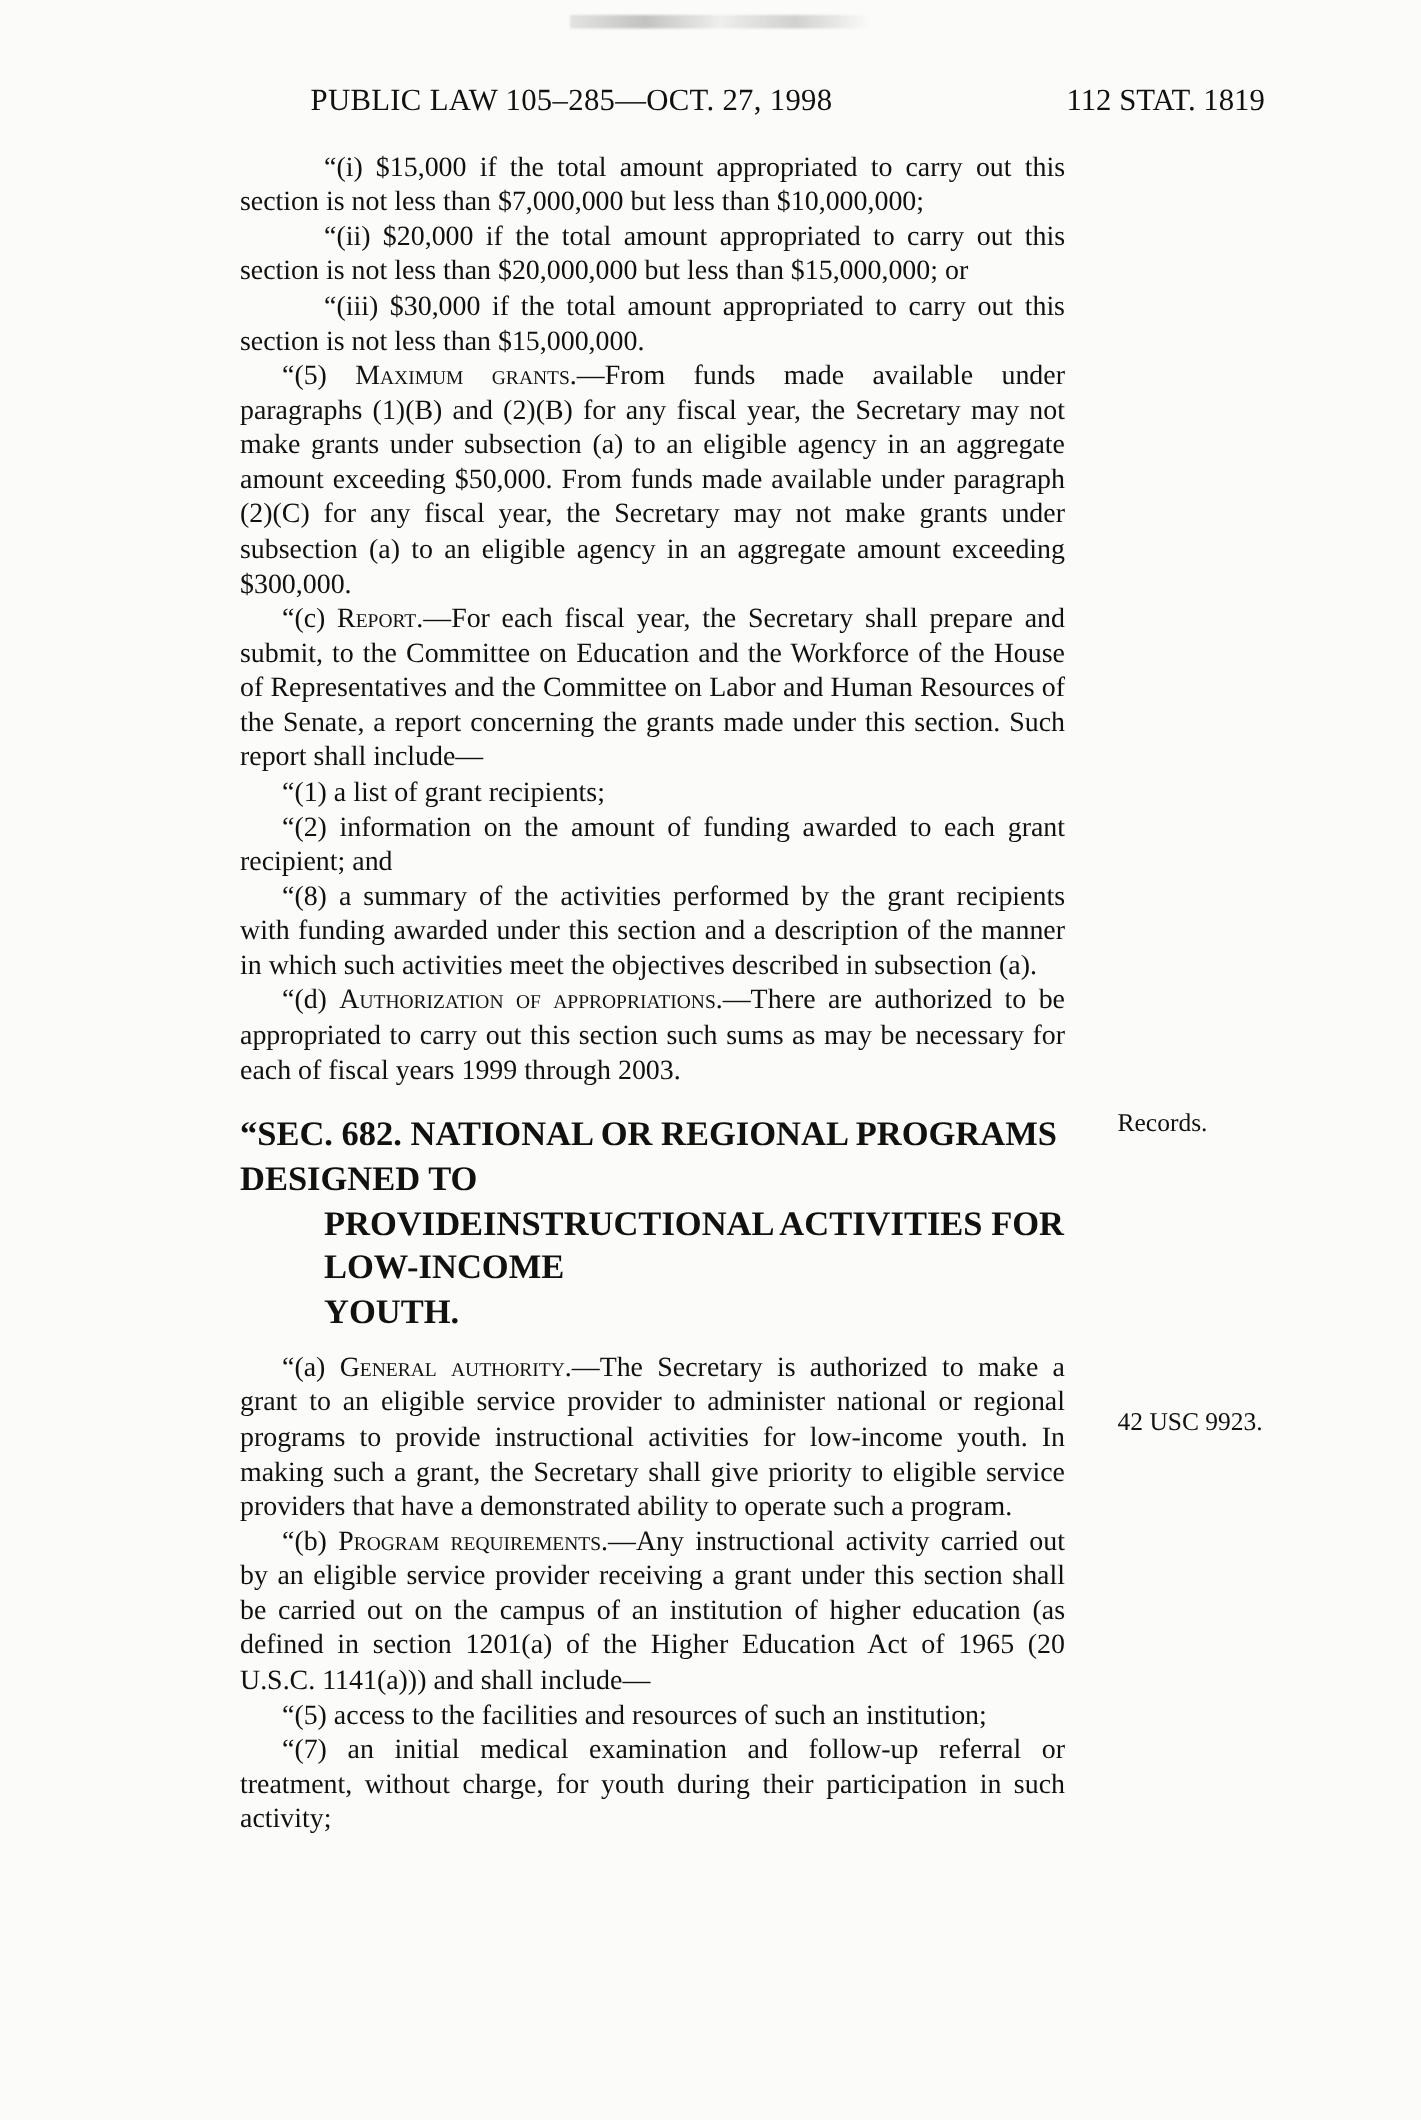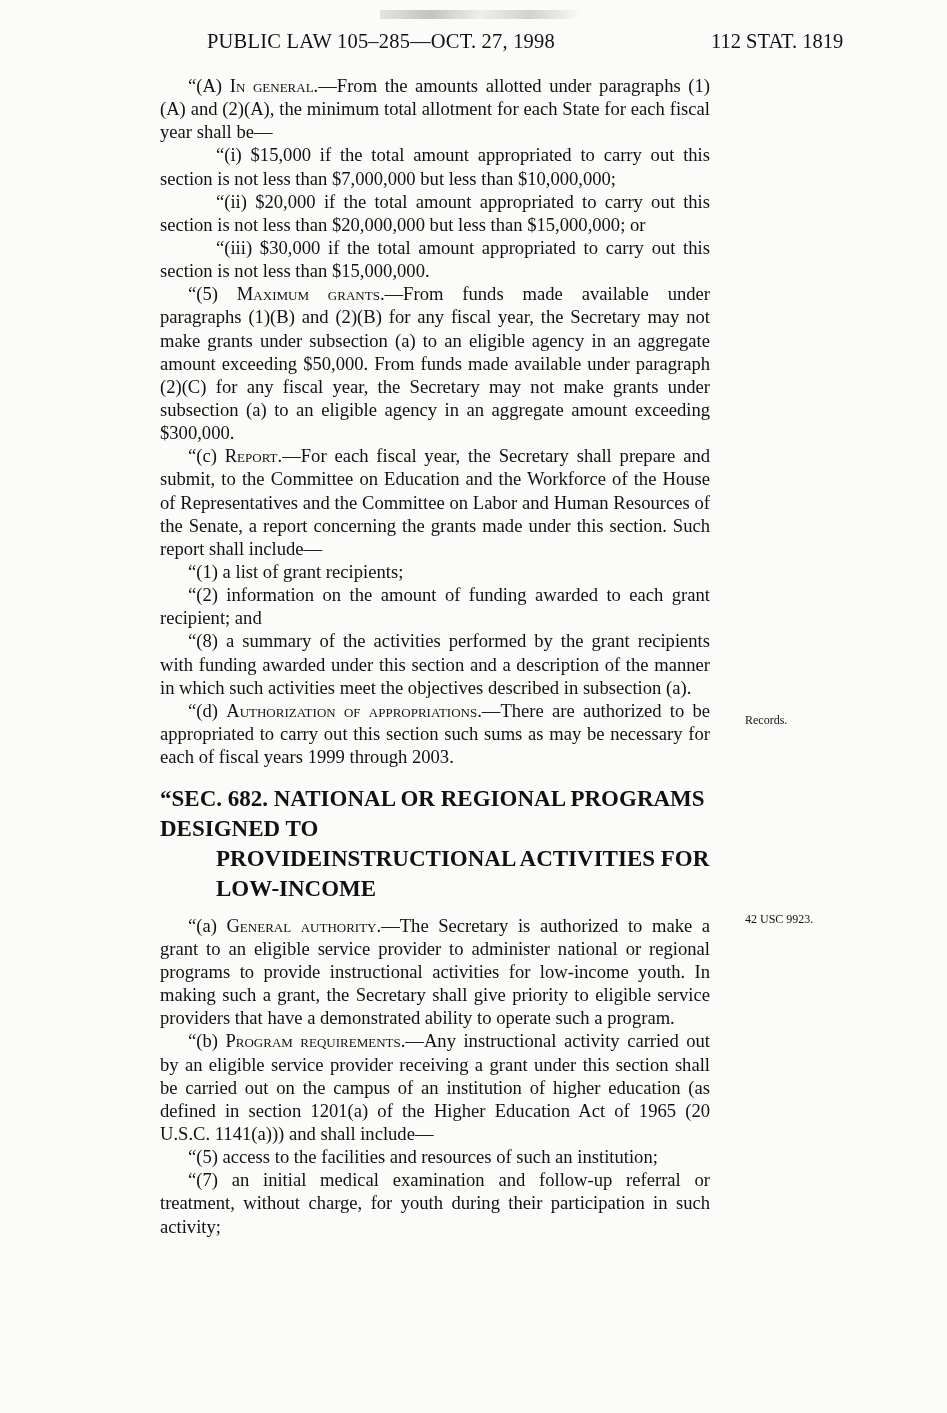--- a/index.html
+++ b/index.html
@@ -23,21 +23,21 @@
     position: absolute;
     top: 10px;
     left: 380px;
     width: 200px;
     height: 9px;
     background: linear-gradient(90deg, rgba(120,120,120,0.18), rgba(90,90,90,0.35), rgba(130,130,130,0.10), rgba(100,100,100,0.28), rgba(255,255,255,0));
     filter: blur(0.6px);
   }
   .content {
     position: absolute;
-    top: 30px;
+    top: 56px;
     left: 0;
     width: 881px;
   }
   
   .runhead {
     position: relative;
     height: 34px;
     margin: 0 0 8px 0;
   }
   .runhead .left {
@@ -67,21 +67,21 @@
   }
   .ind-1 { text-indent: 28px; }
   .ind-2 { text-indent: 56px; }
   .sc {
     font-variant: small-caps;
   }
   
   .margin-note {
     position: absolute;
     left: 745px;
-    font-size: 12px;
+    font-size: 17px;
     font-family: "Liberation Serif", serif;
     white-space: nowrap;
   }
   .note-records { top: 683px; }
   .note-usc { top: 882px; }
 
   .sec-head {
     margin-top: 16px;
     margin-bottom: 4px;
     font-weight: bold;
@@ -103,34 +103,34 @@
 
   <div class="content">
 
     <div class="runhead">
       <div class="left">PUBLIC LAW 105–285—OCT. 27, 1998</div>
       <div class="right">112 STAT. 1819</div>
     </div>
 
     <div class="body-col">
 
-      <p class="ind-1">“(A) <span class="sc">In general</span>.—From the amounts allotted under paragraphs (1)(A) and (2)(A), the minimum total allotment for each State for each fiscal year shall be—</p>
       <p class="ind-2">“(i) $15,000 if the total amount appropriated to carry out this section is not less than $7,000,000 but less than $10,000,000;</p>
       <p class="ind-2">“(ii) $20,000 if the total amount appropriated to carry out this section is not less than $20,000,000 but less than $15,000,000; or</p>
       <p class="ind-2">“(iii) $30,000 if the total amount appropriated to carry out this section is not less than $15,000,000.</p>
       <p class="ind-1">“(5) <span class="sc">Maximum grants</span>.—From funds made available under paragraphs (1)(B) and (2)(B) for any fiscal year, the Secretary may not make grants under subsection (a) to an eligible agency in an aggregate amount exceeding $50,000. From funds made available under paragraph (2)(C) for any fiscal year, the Secretary may not make grants under subsection (a) to an eligible agency in an aggregate amount exceeding $300,000.</p>
       <p class="ind-1">“(c) <span class="sc">Report</span>.—For each fiscal year, the Secretary shall prepare and submit, to the Committee on Education and the Workforce of the House of Representatives and the Committee on Labor and Human Resources of the Senate, a report concerning the grants made under this section. Such report shall include—</p>
       <p class="ind-1">“(1) a list of grant recipients;</p>
       <p class="ind-1">“(2) information on the amount of funding awarded to each grant recipient; and</p>
       <p class="ind-1">“(8) a summary of the activities performed by the grant recipients with funding awarded under this section and a description of the manner in which such activities meet the objectives described in subsection (a).</p>
       <p class="ind-1">“(d) <span class="sc">Authorization of appropriations</span>.—There are authorized to be appropriated to carry out this section such sums as may be necessary for each of fiscal years 1999 through 2003.</p>
 
       <div class="sec-head">
         <span class="l1">“SEC. 682. NATIONAL OR REGIONAL PROGRAMS DESIGNED TO</span>
         <span class="l2">PROVIDEINSTRUCTIONAL ACTIVITIES FOR LOW-INCOME</span>
+        <span class="l3">YOUTH.</span>
       </div>
 
       <div class="gap-xs"></div>
 
       <p class="ind-1">“(a) <span class="sc">General authority</span>.—The Secretary is authorized to make a grant to an eligible service provider to administer national or regional programs to provide instructional activities for low-income youth. In making such a grant, the Secretary shall give priority to eligible service providers that have a demonstrated ability to operate such a program.</p>
       <p class="ind-1">“(b) <span class="sc">Program requirements</span>.—Any instructional activity carried out by an eligible service provider receiving a grant under this section shall be carried out on the campus of an institution of higher education (as defined in section 1201(a) of the Higher Education Act of 1965 (20 U.S.C. 1141(a))) and shall include—</p>
       <p class="ind-1">“(5) access to the facilities and resources of such an institution;</p>
       <p class="ind-1">“(7) an initial medical examination and follow-up referral or treatment, without charge, for youth during their participation in such activity;</p>
 
     </div>

